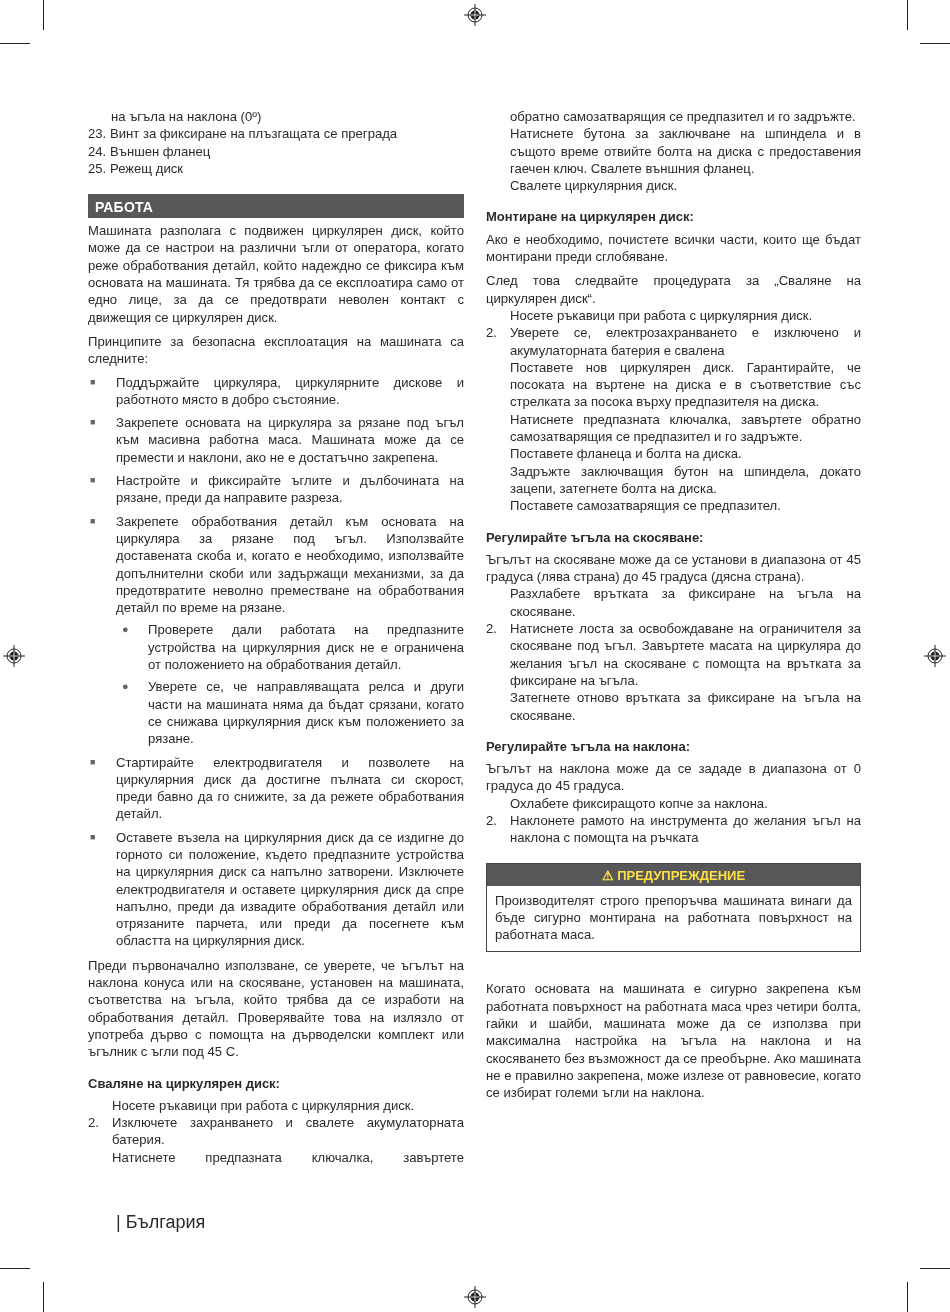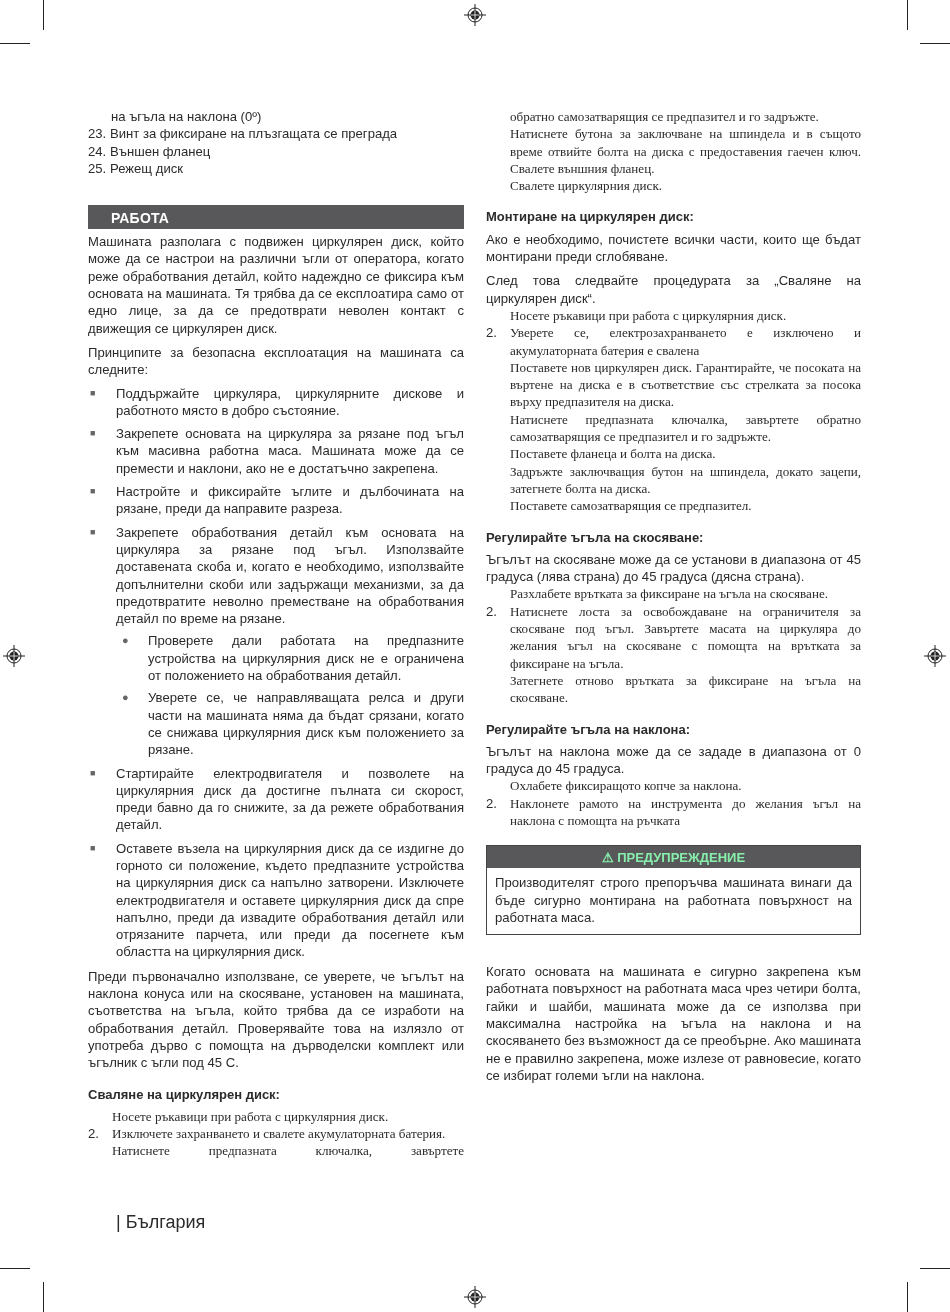--- a/index.html
+++ b/index.html
@@ -13,34 +13,34 @@
   .col { position: absolute; top: 108px; }
   #left { left: 88px; width: 376px; }
   #right { left: 486px; width: 375px; }
   p { margin: 0; text-align: justify; }
   .gap { margin-top: 7px; }
   .numlist .row { display: flex; }
   .numlist .num { width: 22px; flex: none; }
   .indent { padding-left: 23px; }
   .section-bar {
     background: #58585a; color: #fff; font-weight: bold; font-size: 14px;
-    padding: 0 23px; height: 24px; line-height: 26px; margin-top: 28px; margin-bottom: 4px;
+    padding: 0 7px; height: 24px; line-height: 26px; margin-top: 17px; margin-bottom: 4px;
     letter-spacing: 0.2px;
   }
   .bul { display: flex; margin-top: 6px; }
   .bul .mark { width: 26px; flex: none; padding-left: 2px; font-size: 9px; color: #666; line-height: 17.3px; }
   .bul .body { flex: 1; text-align: justify; }
   .sub { display: flex; margin-top: 5px; }
   .sub .mark { width: 26px; flex: none; padding-left: 6px; color: #666; font-size: 11px; }
   .h { font-weight: bold; margin-top: 14px; margin-bottom: 5px; font-size: 13px; }
   .step { display: flex; }
   .step .n { width: 24px; flex: none; }
-  .step .t { flex: 1; text-align: justify; font-family: Liberation Serif, serif; }
+  .step .t { flex: 1; text-align: justify; }
   .warn { border: 1px solid #444; margin-top: 16px; }
-  .warn-head { background: #58585a; color: #86efac; text-align: center; font-weight: bold; height: 22px; line-height: 23px; font-size: 13px; }
+  .warn-head { background: #58585a; color: #fde047; text-align: center; font-weight: bold; height: 22px; line-height: 23px; font-size: 13px; }
   .warn-body { padding: 6px 8px 8px 8px; text-align: justify; }
   .footer { position: absolute; left: 116px; top: 1214px; font-size: 18px; color: #2b2b2b; text-align: right; }
 </style>
 </head>
 <body>
 
 <div class="crop" style="left:43px;top:0;width:1px;height:30px;"></div>
 <div class="crop" style="left:0;top:43px;width:30px;height:1px;"></div>
 <div class="crop" style="left:907px;top:0;width:1px;height:30px;"></div>
 <div class="crop" style="left:920px;top:43px;width:30px;height:1px;"></div>

